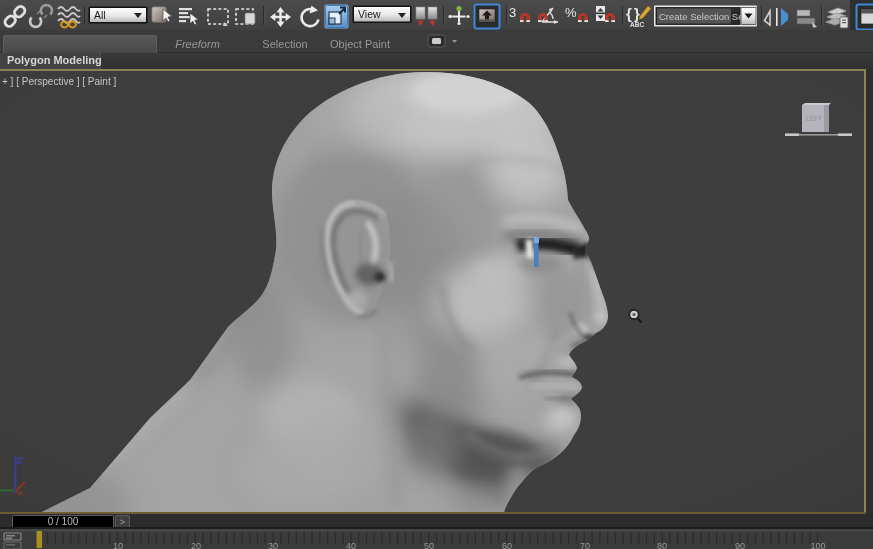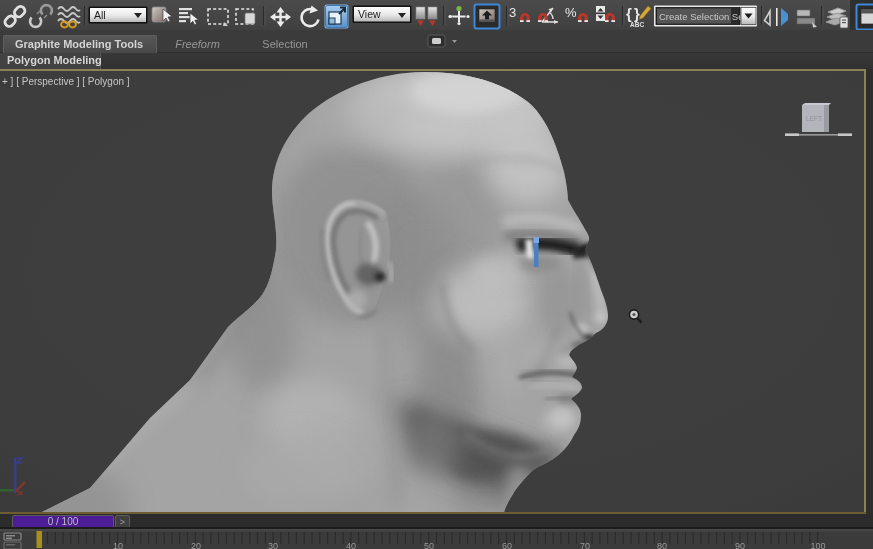--- a/index.html
+++ b/index.html
@@ -8,21 +8,21 @@
   #row1{left:0;top:0;width:850px;height:30px;background:linear-gradient(#4b4b4b,#404040);}
   #row2{left:0;top:30px;width:873px;height:22px;background:#3b3b3b;border-bottom:1px solid #2c2c2c;}
   #row3{left:0;top:53px;width:873px;height:16px;background:linear-gradient(#383838,#313131);}
   #vpborder-top{left:0;top:69px;width:866px;height:2px;background:#8a8252;}
   #vpborder-right{left:864px;top:69px;width:2px;height:445px;background:#8a8252;}
   #vpborder-bottom{left:0;top:512px;width:866px;height:2px;background:#6e5c33;}
   #rightstrip{left:866px;top:69px;width:7px;height:445px;background:#2e2e2e;}
   #viewport{left:0;top:71px;width:864px;height:441px;background:#3d3d3d;overflow:hidden;}
   #vplabel{left:2px;top:76px;color:#c6c6c6;font-size:10px;}
   #sliderrow{left:0;top:514px;width:873px;height:13px;background:#2c2c2c;}
-  #handle{left:12px;top:515px;width:100px;height:12px;background:#4c1d95;border:1px solid #5d5d5d;border-radius:2px;
+  #handle{left:12px;top:515px;width:100px;height:12px;background:#000000;border:1px solid #5d5d5d;border-radius:2px;
      color:#bdbdbd;font-size:10px;text-align:center;line-height:12px;}
   #nextbtn{left:115px;top:515px;width:13px;height:12px;background:#3f3f3f;border:1px solid #5d5d5d;border-radius:2px;
      color:#a0a0a0;font-size:9px;text-align:center;line-height:12px;}
   #sepline{left:0;top:527px;width:873px;height:2px;background:#1c1c1c;}
   #ruler{left:0;top:529px;width:873px;height:24px;background:#3b3b3b;padding-left:12px;}
   .tabtxt{position:absolute;top:0;height:22px;line-height:22px;font-size:11px;color:#979797;text-align:center;}
 </style>
 </head>
 <body>
 
@@ -184,23 +184,23 @@
 <rect x="842" y="19.5" width="4" height="1.2" fill="#555"></rect>
       <rect x="842" y="22" width="4" height="1.2" fill="#555"></rect>
 <rect x="856.5" y="4.5" width="24" height="25" rx="2" fill="#2b2b2b" stroke="#3f87d8" stroke-width="2"></rect>
 <rect x="861" y="9" width="14" height="15" fill="#d8d8d8" stroke="#222" stroke-width="0.7"></rect>
 <rect x="861" y="9" width="14" height="4.5" fill="#555"></rect>
 </svg>
 </div>
 
 <div class="abs" id="row2">
   <div style="position:absolute;left:3px;top:5px;width:152px;height:17px;background:linear-gradient(#575757,#484848);border:1px solid #5e5e5e;border-bottom:none;border-radius:2px 2px 0 0;"></div>
-  <div class="tabtxt" style="left:3px;width:152px;color:#d4d4d4;font-weight:bold;top:3px;">Graphite Modeling Tools</div>
   <div class="tabtxt" style="left:160px;width:75px;top:3px;font-style:italic;">Freeform</div>
   <div class="tabtxt" style="left:250px;width:70px;top:3px;">Selection</div>
+  <div class="tabtxt" style="left:315px;width:90px;top:3px;">Object Paint</div>
   <svg width="40" height="22" style="position:absolute;left:425px;top:0">
     <rect x="3" y="5" width="17" height="12" rx="2" fill="#2d2d2d" stroke="#5a5a5a"></rect>
     <rect x="7" y="8" width="9" height="6" rx="1.5" fill="#cccccc"></rect>
     <path d="M27,10 l5,0 l-2.5,3 z" fill="#999"></path>
   </svg>
 </div>
 
 <div class="abs" id="row3">
   <div style="position:absolute;left:0;top:0px;width:100px;height:16px;background:#424242;border-right:1px solid #555;border-bottom:1px solid #555;"></div>
   <div style="position:absolute;left:7px;top:1px;font-size:11px;font-weight:bold;color:#d6d6d6;text-align:center;">Polygon Modeling</div>
@@ -397,21 +397,21 @@
  <path d="M18,495 l4.5,-3.5 m-4.5,0 l4.5,3.5" stroke="#8f352c" stroke-width="1.5"></path>
 </g>
 
 <g>
  <circle cx="634" cy="314.5" r="4.6" fill="#e8e8e8" fill-opacity="0.85" stroke="#1d1d1d" stroke-width="1.6"></circle>
  <circle cx="634" cy="314.5" r="1.6" fill="#555"></circle>
  <path d="M637.6,318.3 L641.5,322.6" stroke="#1d1d1d" stroke-width="2.6"></path>
 </g>
 </g>
 </svg>
-<div class="abs" id="vplabel">+ ] [ Perspective ] [ Polygon ]</div>
+<div class="abs" id="vplabel">+ ] [ Perspective ] [ Paint ]</div>
 <div class="abs" id="vpborder-top"></div>
 <div class="abs" id="vpborder-right"></div>
 <div class="abs" id="vpborder-bottom"></div>
 <div class="abs" id="rightstrip"></div>
 
 <div class="abs" id="sliderrow"></div>
 <div class="abs" id="handle">0 / 100</div>
 <div class="abs" id="nextbtn">&gt;</div>
 <div class="abs" id="sepline"></div>
 <div class="abs" id="ruler">

